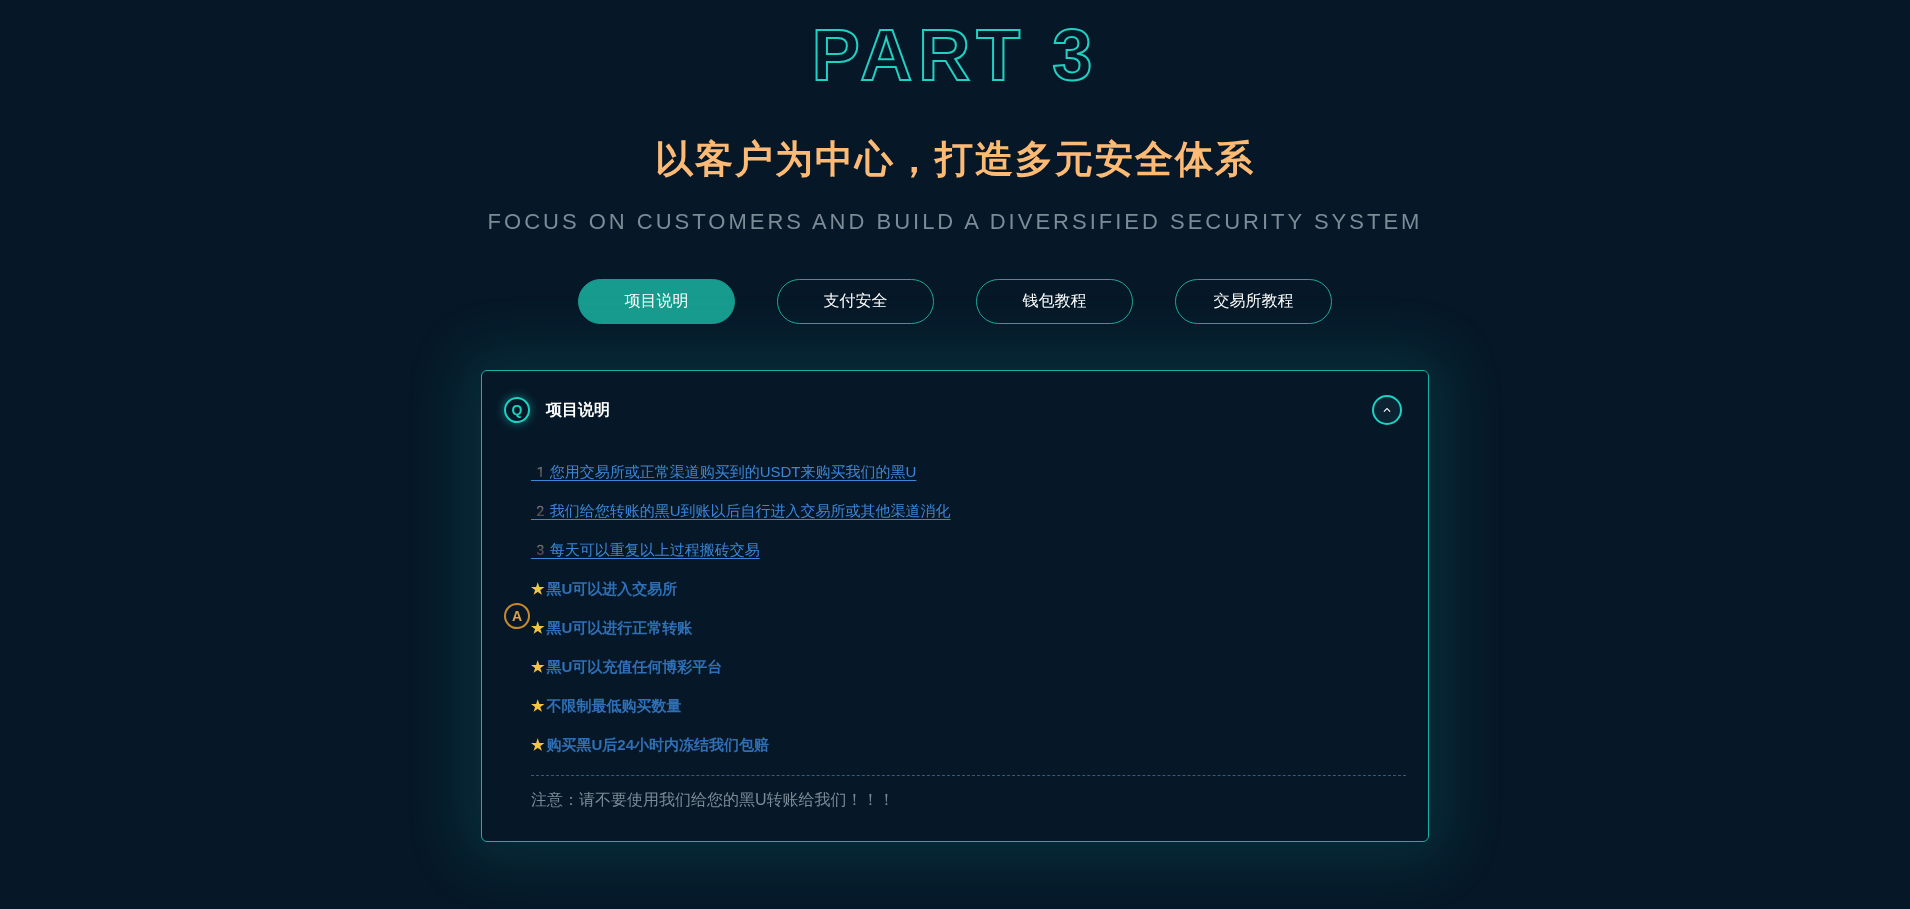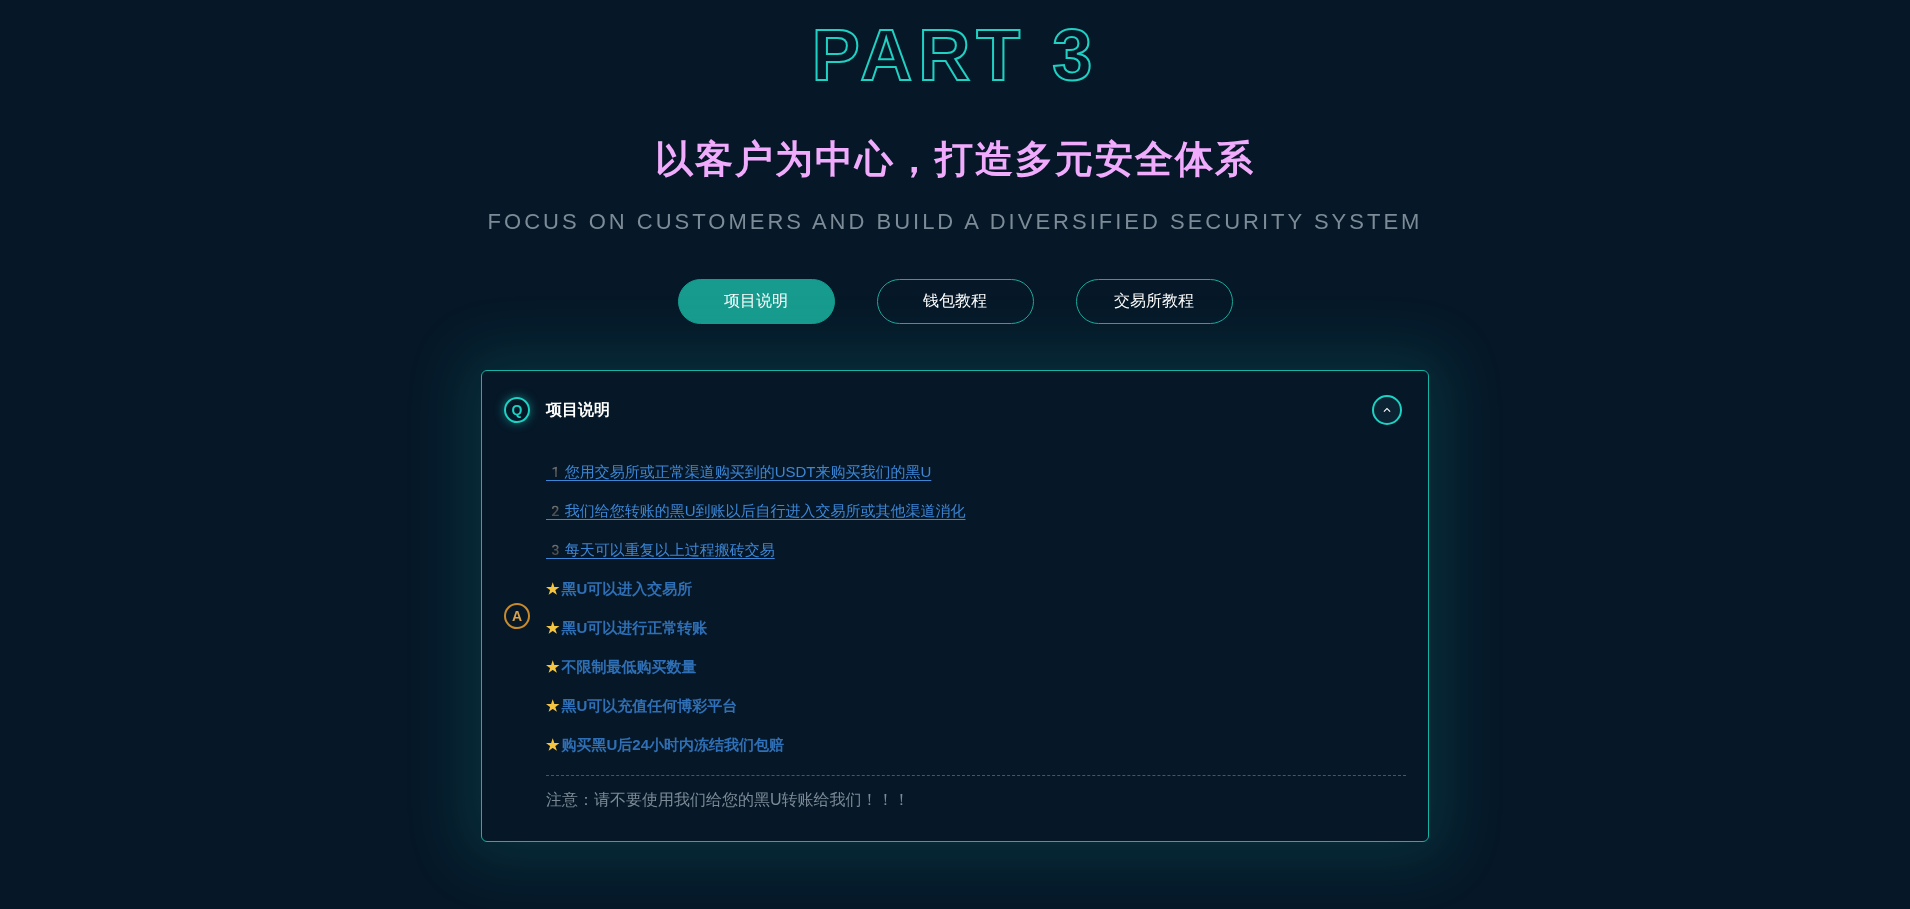--- a/index.html
+++ b/index.html
@@ -19,21 +19,21 @@
   font-weight: 700;
   letter-spacing: 6px;
   color: transparent;
   -webkit-text-stroke: 2px #1fd1c2;
   text-align: center;
 }
 .subtitle-zh {
   margin-top: 38px;
   font-size: 38px;
   font-weight: 700;
-  color: #f0abfc;
+  color: #fdba74;
   letter-spacing: 2px;
 }
 .subtitle-en {
   margin-top: 24px;
   font-size: 22px;
   font-weight: 400;
   color: #7d8b96;
   letter-spacing: 3px;
 }
 .tabs {
@@ -104,21 +104,21 @@
 .a-badge {
   width: 26px; height: 26px; border-radius: 50%;
   border: 2px solid #c98a2b;
   color: #d9a24a; font-weight: 700;
   display: flex; align-items: center; justify-content: center;
   font-size: 14px;
   flex-shrink: 0;
   margin-top: 140px;
 }
 .answer-body {
-  margin-left: 16px;
+  margin-left: 1px;
   flex: 1;
 }
 .list-line {
   font-size: 15px;
   color: #3d86d6;
   text-decoration: underline;
   text-underline-offset: 3px;
   text-decoration-thickness: 1px;
   margin-bottom: 20px;
 }
@@ -145,20 +145,21 @@
 <body>
 
 <div class="center-container">
 
   <div class="part-title">PART 3</div>
   <div class="subtitle-zh">以客户为中心，打造多元安全体系</div>
   <div class="subtitle-en">FOCUS ON CUSTOMERS AND BUILD A DIVERSIFIED SECURITY SYSTEM</div>
 
   <div class="tabs">
     <div class="tab-btn active">项目说明</div>
+    <div class="tab-btn">支付安全</div>
     <div class="tab-btn">钱包教程</div>
     <div class="tab-btn">交易所教程</div>
   </div>
 
   <div class="panel-wrap">
 
     <div class="q-row">
       <div class="q-badge">Q</div>
       <div class="q-title">项目说明</div>
       <div class="chevron-btn">
@@ -170,22 +171,22 @@
 
     <div class="answer-section">
       <div class="a-badge">A</div>
       <div class="answer-body">
         <div class="list-line">1️您用交易所或正常渠道购买到的USDT来购买我们的黑U</div>
         <div class="list-line">2️我们给您转账的黑U到账以后自行进入交易所或其他渠道消化</div>
         <div class="list-line">3️每天可以重复以上过程搬砖交易</div>
 
         <div class="star-line"><span class="star">★</span><span>黑U可以进入交易所</span></div>
         <div class="star-line"><span class="star">★</span><span>黑U可以进行正常转账</span></div>
+        <div class="star-line"><span class="star">★</span><span>黑U可以充值任何博彩平台</span></div>
         <div class="star-line"><span class="star">★</span><span>不限制最低购买数量</span></div>
-        <div class="star-line"><span class="star">★</span><span>黑U可以充值任何博彩平台</span></div>
         <div class="star-line"><span class="star">★</span><span>购买黑U后24小时内冻结我们包赔</span></div>
 
         <hr class="divider">
         <div class="note-line">注意：请不要使用我们给您的黑U转账给我们！！！</div>
       </div>
     </div>
 
   </div>
 
 </div>

